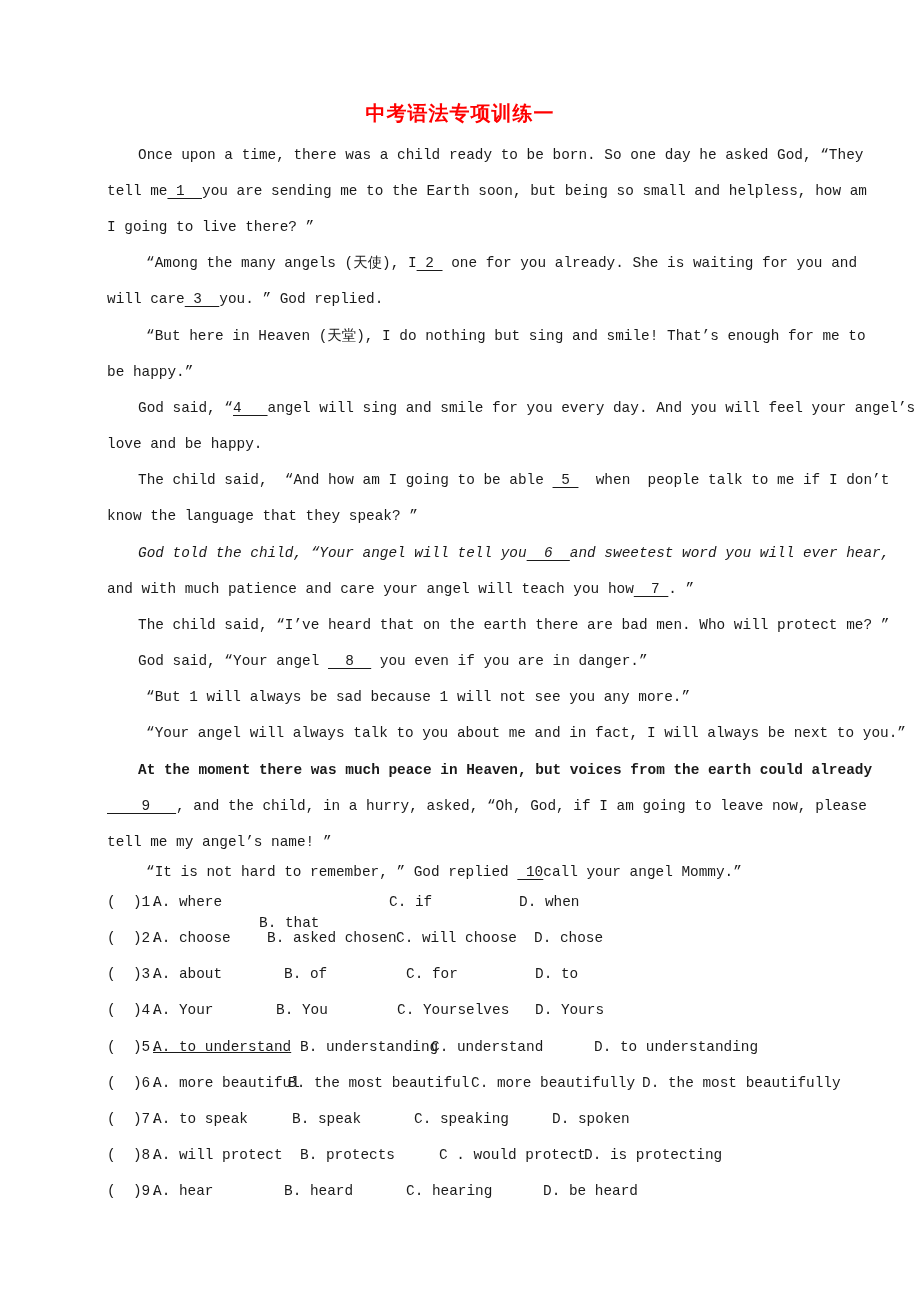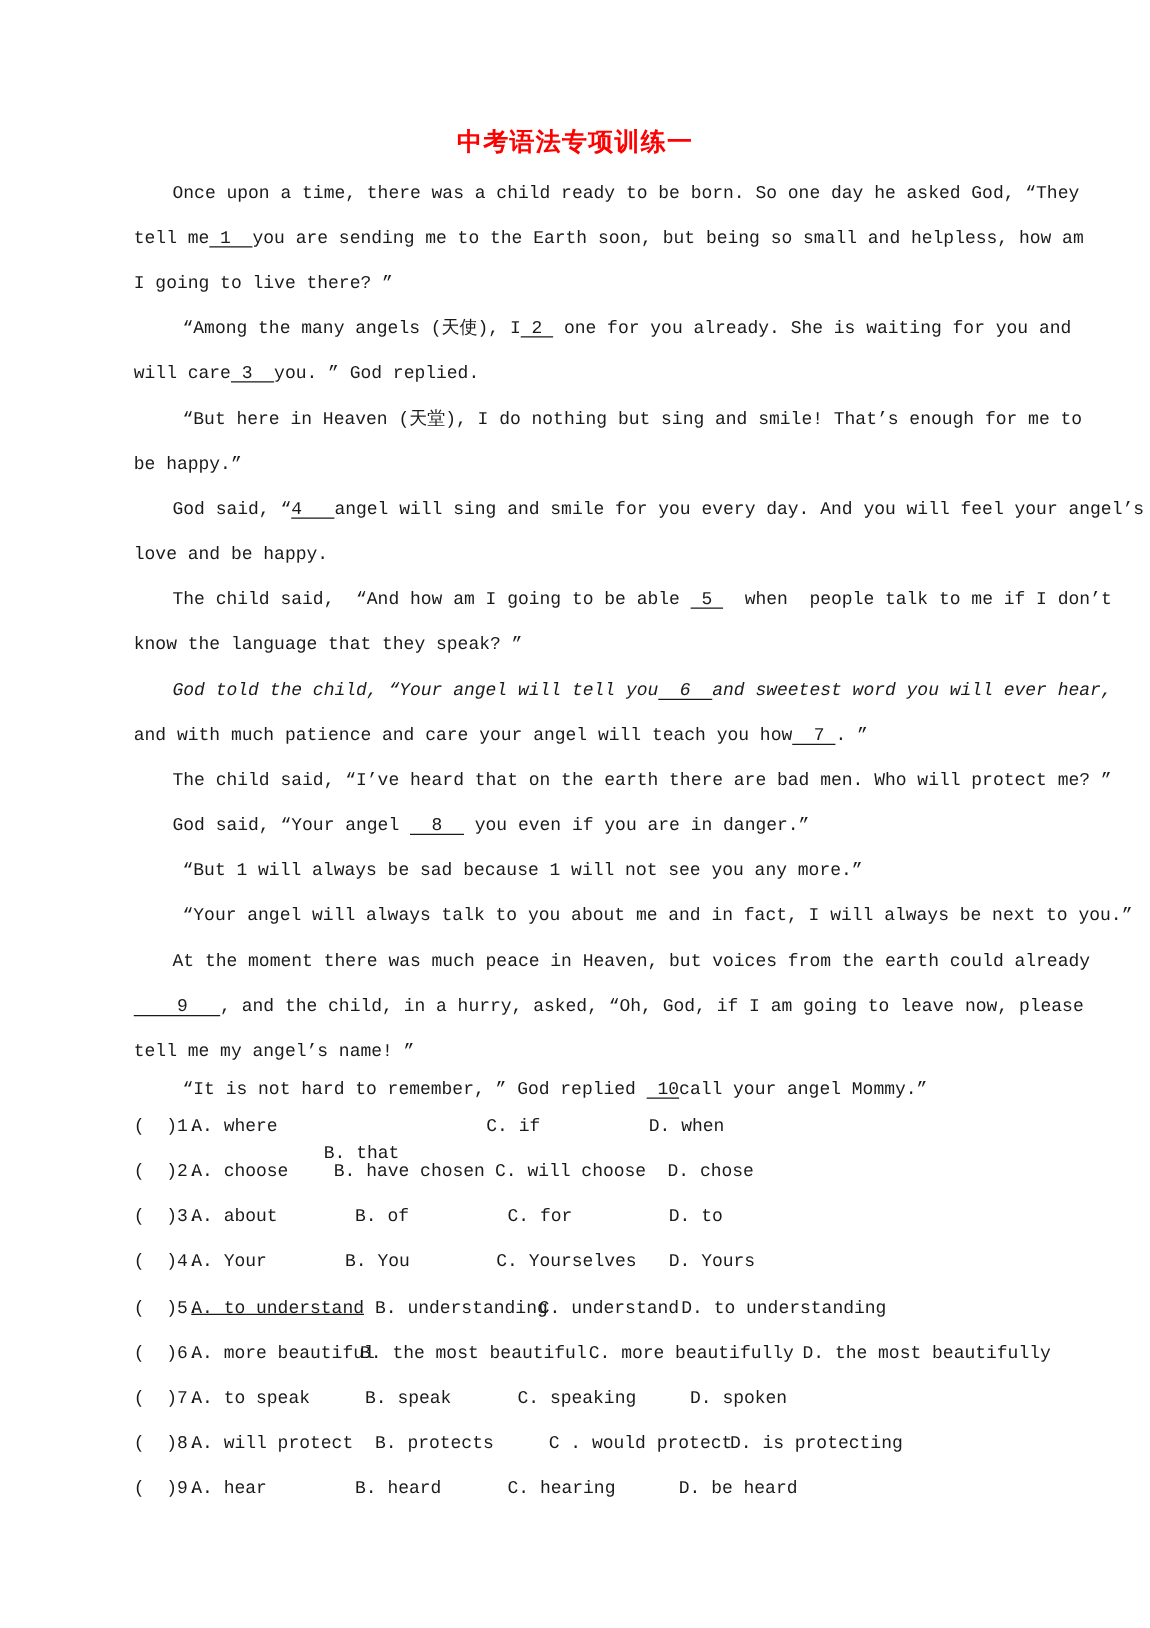--- a/index.html
+++ b/index.html
@@ -38,29 +38,29 @@
       <div class="line" style="left: 138px; top: 398px;"><span>God said, “</span><span class="blank">4&nbsp;&nbsp;&nbsp;</span><span>angel will sing and smile for you every day. And you will feel your angel’s</span></div>
       <div class="line" style="left: 107px; top: 434px;"><span>love and be happy.</span></div>
       <div class="line" style="left: 138px; top: 470px;"><span>The child said,  “And how am I going to be able </span><span class="blank">&nbsp;5&nbsp;</span><span>  when  people talk to me if I don’t</span></div>
       <div class="line" style="left: 107px; top: 506px;"><span>know the language that they speak? ”</span></div>
       <div class="line" style="left: 138px; top: 543px; font-style: italic;"><span>God told the child, “Your angel will tell you</span><span class="blank">&nbsp;&nbsp;6&nbsp;&nbsp;</span><span>and sweetest word you will ever hear,</span></div>
       <div class="line" style="left: 107px; top: 579px;"><span>and with much patience and care your angel will teach you how</span><span class="blank">&nbsp;&nbsp;7&nbsp;</span><span>. ”</span></div>
       <div class="line" style="left: 138px; top: 615px;"><span>The child said, “I’ve heard that on the earth there are bad men. Who will protect me? ”</span></div>
       <div class="line" style="left: 138px; top: 651px;"><span>God said, “Your angel </span><span class="blank">&nbsp;&nbsp;8&nbsp;&nbsp;</span><span> you even if you are in danger.”</span></div>
       <div class="line" style="left: 146px; top: 687px;"><span>“But 1 will always be sad because 1 will not see you any more.”</span></div>
       <div class="line" style="left: 146px; top: 723px;"><span>“Your angel will always talk to you about me and in fact, I will always be next to you.”</span></div>
-      <div class="line" style="left: 138px; top: 760px;"><span>At the moment there was much peace in Heaven, but voices from the earth could already</span></div>
+      <div class="line" style="left: 138px; top: 760px; font-weight: bold;"><span>At the moment there was much peace in Heaven, but voices from the earth could already</span></div>
       <div class="line" style="left: 107px; top: 796px;"><span class="blank">&nbsp;&nbsp;&nbsp;&nbsp;9&nbsp;&nbsp;&nbsp;</span><span>, and the child, in a hurry, asked, “Oh, God, if I am going to leave now, please</span></div>
       <div class="line" style="left: 107px; top: 832px;"><span>tell me my angel’s name! ”</span></div>
       <div class="line" style="left: 146px; top: 862px;"><span>“It is not hard to remember, ” God replied </span><span class="blank">&nbsp;10</span><span>call your angel Mommy.”</span></div>
     </div>
   <div id="questions">
       <div class="opt-row" style="top: 892px; width: 760px; height: 20px;"><span class="opt" style="left: 0px;">(  )1.</span><span class="opt" style="left: 46px;">A. where</span><span class="opt" style="left: 152px; margin-top: 21px;">B. that</span><span class="opt" style="left: 282px;">C. if</span><span class="opt" style="left: 412px;">D. when</span></div>
-      <div class="opt-row" style="top: 928px; width: 760px; height: 20px;"><span class="opt" style="left: 0px;">(  )2.</span><span class="opt" style="left: 46px;">A. choose</span><span class="opt" style="left: 160px;">B. have chosen</span><span class="opt" style="left: 289px;">C. will choose</span><span class="opt" style="left: 427px;">D. chose</span></div>
+      <div class="opt-row" style="top: 928px; width: 760px; height: 20px;"><span class="opt" style="left: 0px;">(  )2.</span><span class="opt" style="left: 46px;">A. choose</span><span class="opt" style="left: 160px;">B. asked chosen</span><span class="opt" style="left: 289px;">C. will choose</span><span class="opt" style="left: 427px;">D. chose</span></div>
       <div class="opt-row" style="top: 964px; width: 760px; height: 20px;"><span class="opt" style="left: 0px;">(  )3.</span><span class="opt" style="left: 46px;">A. about</span><span class="opt" style="left: 177px;">B. of</span><span class="opt" style="left: 299px;">C. for</span><span class="opt" style="left: 428px;">D. to</span></div>
       <div class="opt-row" style="top: 1000px; width: 760px; height: 20px;"><span class="opt" style="left: 0px;">(  )4.</span><span class="opt" style="left: 46px;">A. Your</span><span class="opt" style="left: 169px;">B. You</span><span class="opt" style="left: 290px;">C. Yourselves</span><span class="opt" style="left: 428px;">D. Yours</span></div>
-      <div class="opt-row" style="top: 1037px; width: 760px; height: 20px;"><span class="opt" style="left: 0px;">(  )5.</span><span class="opt" style="left: 46px; text-decoration: underline;">A. to understand</span><span class="opt" style="left: 193px;">B. understanding</span><span class="opt" style="left: 324px;">C. understand</span><span class="opt" style="left: 438px;">D. to understanding</span></div>
+      <div class="opt-row" style="top: 1037px; width: 760px; height: 20px;"><span class="opt" style="left: 0px;">(  )5.</span><span class="opt" style="left: 46px; text-decoration: underline;">A. to understand</span><span class="opt" style="left: 193px;">B. understanding</span><span class="opt" style="left: 324px;">C. understand</span><span class="opt" style="left: 487px;">D. to understanding</span></div>
       <div class="opt-row" style="top: 1073px; width: 760px; height: 20px;"><span class="opt" style="left: 0px;">(  )6.</span><span class="opt" style="left: 46px;">A. more beautiful</span><span class="opt" style="left: 181px;">B. the most beautiful</span><span class="opt" style="left: 364px;">C. more beautifully</span><span class="opt" style="left: 535px;">D. the most beautifully</span></div>
       <div class="opt-row" style="top: 1109px; width: 760px; height: 20px;"><span class="opt" style="left: 0px;">(  )7.</span><span class="opt" style="left: 46px;">A. to speak</span><span class="opt" style="left: 185px;">B. speak</span><span class="opt" style="left: 307px;">C. speaking</span><span class="opt" style="left: 445px; text-align: center;">D. spoken</span></div>
       <div class="opt-row" style="top: 1145px; width: 760px; height: 20px;"><span class="opt" style="left: 0px;">(  )8.</span><span class="opt" style="left: 46px;">A. will protect</span><span class="opt" style="left: 193px;">B. protects</span><span class="opt" style="left: 332px;">C . would protect</span><span class="opt" style="left: 477px;">D. is protecting</span></div>
       <div class="opt-row" style="top: 1181px; width: 760px; height: 20px;"><span class="opt" style="left: 0px;">(  )9.</span><span class="opt" style="left: 46px;">A. hear</span><span class="opt" style="left: 177px;">B. heard</span><span class="opt" style="left: 299px;">C. hearing</span><span class="opt" style="left: 436px;">D. be heard</span></div>
     </div>
 </div>
 
 </body></html>

